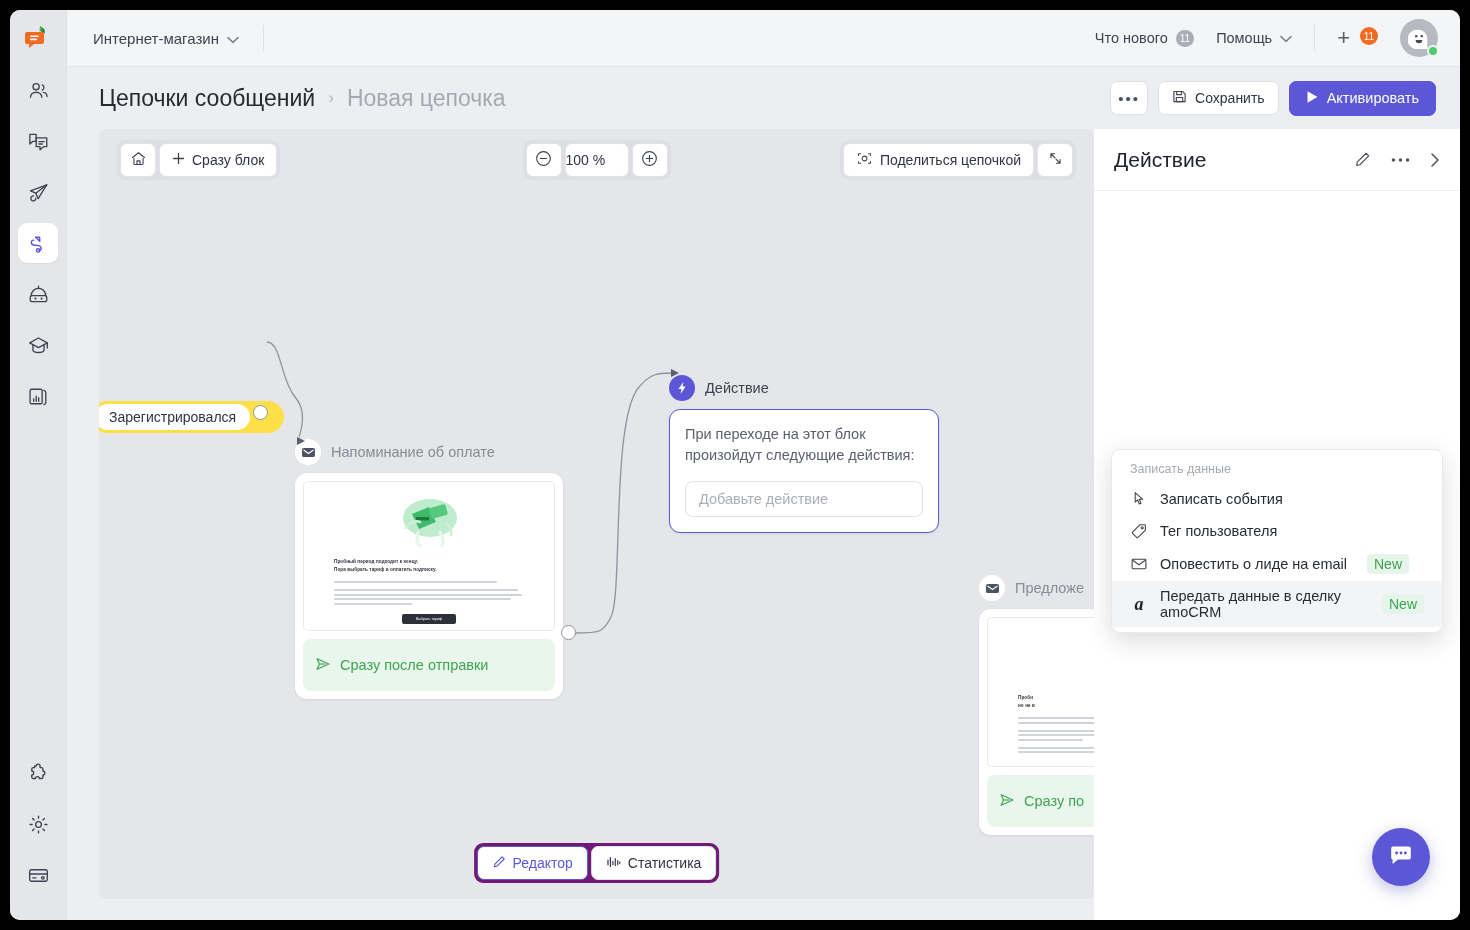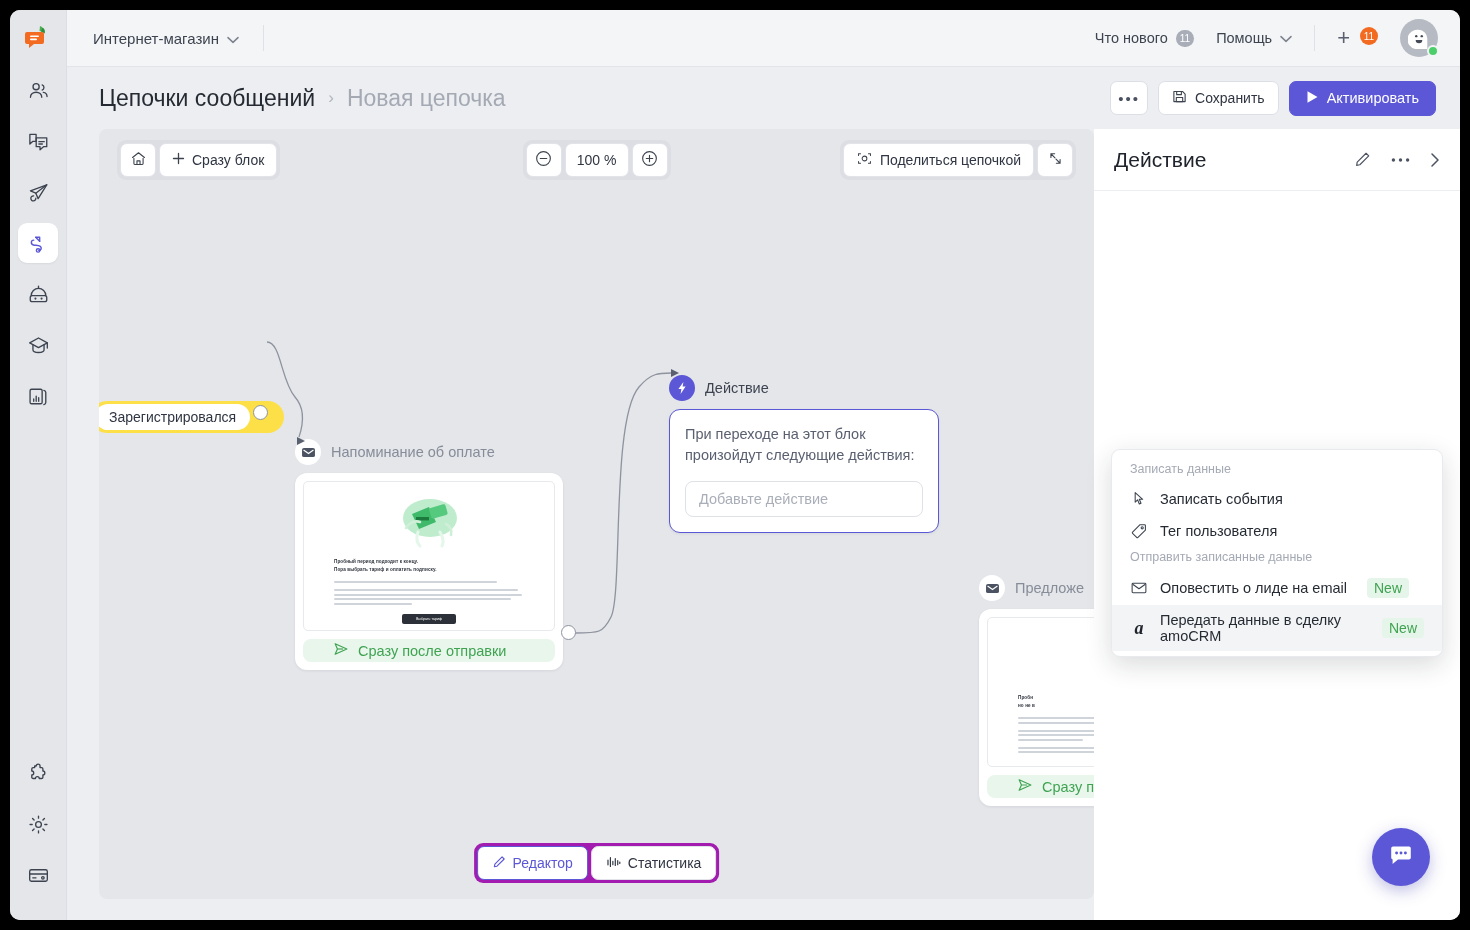--- a/index.html
+++ b/index.html
@@ -136,21 +136,21 @@
     display: flex; align-items: center; gap: 3px;
   }
   .tool-btn {
     height: 34px; min-width: 34px; border-radius: 7px; background: #fff;
     border: 1px solid #e1e3e8;
     display: inline-flex; align-items: center; justify-content: center; gap: 7px;
     padding: 0 12px; font-size: 14px; color: #2f3542; cursor: pointer;
   }
   .tool-btn.square { padding: 0; width: 36px; }
   #zoom-group { position: absolute; left: 50%; transform: translateX(-50%); }
-  #zoom-value { font-size: 14px; color: #2f3542; min-width: 62px; text-align: center; cursor: pointer;}
+  #zoom-value { font-size: 14px; color: #2f3542; min-width: 62px; text-align: left; cursor: pointer;}
   #share-group { margin-left: auto; }
 
   
   .node { position: absolute; }
   #trigger-node {
     left: -8px; top: 272px;
     height: 32px; background: #fde047; border-radius: 16px;
     display: flex; align-items: center; padding: 0 34px 0 0;
     z-index: 4;
   }
@@ -193,23 +193,23 @@
   .mail-h { font-size: 4.6px; font-weight: bold; color: #2b3039; line-height: 1.75; letter-spacing: .1px;}
   .mail-sub { margin-top: 7px; }
   .mail-line { height: 2px; background: #cfd3da; border-radius: 1px; margin-bottom: 2.6px; }
   .mail-blk { margin-top: 6px; }
   .mail-cta {
     margin: 9px auto 0; width: 54px; height: 10px; border-radius: 2px;
     background: #2b3039; display:flex; align-items:center; justify-content:center;
     font-size: 3.6px; color: #fff;
   }
   .delay-pill {
-    margin-top: 8px; height: 23px; border-radius: 8px;
+    margin-top: 8px; height: 52px; border-radius: 8px;
     background: #e9f6ec; display: flex; align-items: center; gap: 9px;
-    padding: 0 30px; font-size: 14.5px; color: #3fa352;
+    padding: 0 12px; font-size: 14.5px; color: #3fa352;
   }
 
   .action-card {
     width: 270px; background: #fff; border: 1.5px solid #5b57d6;
     border-radius: 11px; padding: 14px 15px 15px;
     box-shadow: 0 1px 3px rgba(20,25,35,.07);
   }
   .action-text { font-size: 14.5px; color: #5a6070; line-height: 1.48; }
   .action-input {
     margin-top: 14px; height: 36px; border: 1px solid #dfe1e7;
@@ -217,21 +217,21 @@
     font-size: 14.5px; color: #a9aeb8;
   }
 
   
   #connectors { position: absolute; left: 0; top: 0; width: 100%; height: 100%; z-index: 3; pointer-events: none;}
 
   
   #mode-switch {
     position: absolute; left: 50%; transform: translateX(-50%);
     bottom: 16px; z-index: 6;
-    background: #a21caf; border-radius: 9px; padding: 3px;
+    background: #701a75; border-radius: 9px; padding: 3px;
     display: flex; gap: 3px;
   }
   .mode-btn {
     height: 34px; border-radius: 7px; background: #fff;
     display: inline-flex; align-items: center; gap: 7px;
     padding: 0 14px; font-size: 14px; color: #2f3542; cursor: pointer;
     border: 1px solid #e1e3e8;
   }
   .mode-btn.active { border-color: #5b57d6; color: #5b57d6; }
 
@@ -741,21 +741,20 @@
           <div class="menu-item">
             <span class="mi-icon">
               <svg width="16" height="16" viewBox="0 0 17 17" fill="none" stroke="#3d4450" stroke-width="1.15" stroke-linejoin="round">
                 <path d="M9.6 1.8H14.4a.9.9 0 0 1 .9.9v4.8L7.4 15.3a1 1 0 0 1-1.4 0L1.7 11a1 1 0 0 1 0-1.4z"></path>
                 <circle cx="11.9" cy="5.1" r="1.15"></circle>
               </svg>
             </span>
             <span>Тег пользователя</span>
           </div>
 
-          <div class="menu-group-label">Отправить записанные данные</div>
 
           <div class="menu-item">
             <span class="mi-icon">
               <svg width="16" height="14" viewBox="0 0 17 14" fill="none" stroke="#3d4450" stroke-width="1.15" stroke-linejoin="round">
                 <rect x="1.2" y="2" width="14.6" height="10" rx="1"></rect>
                 <path d="M1.8 3 8.5 7.8 15.2 3"></path>
               </svg>
             </span>
             <span>Оповестить о лиде на email</span>
             <span class="new-badge">New</span>

